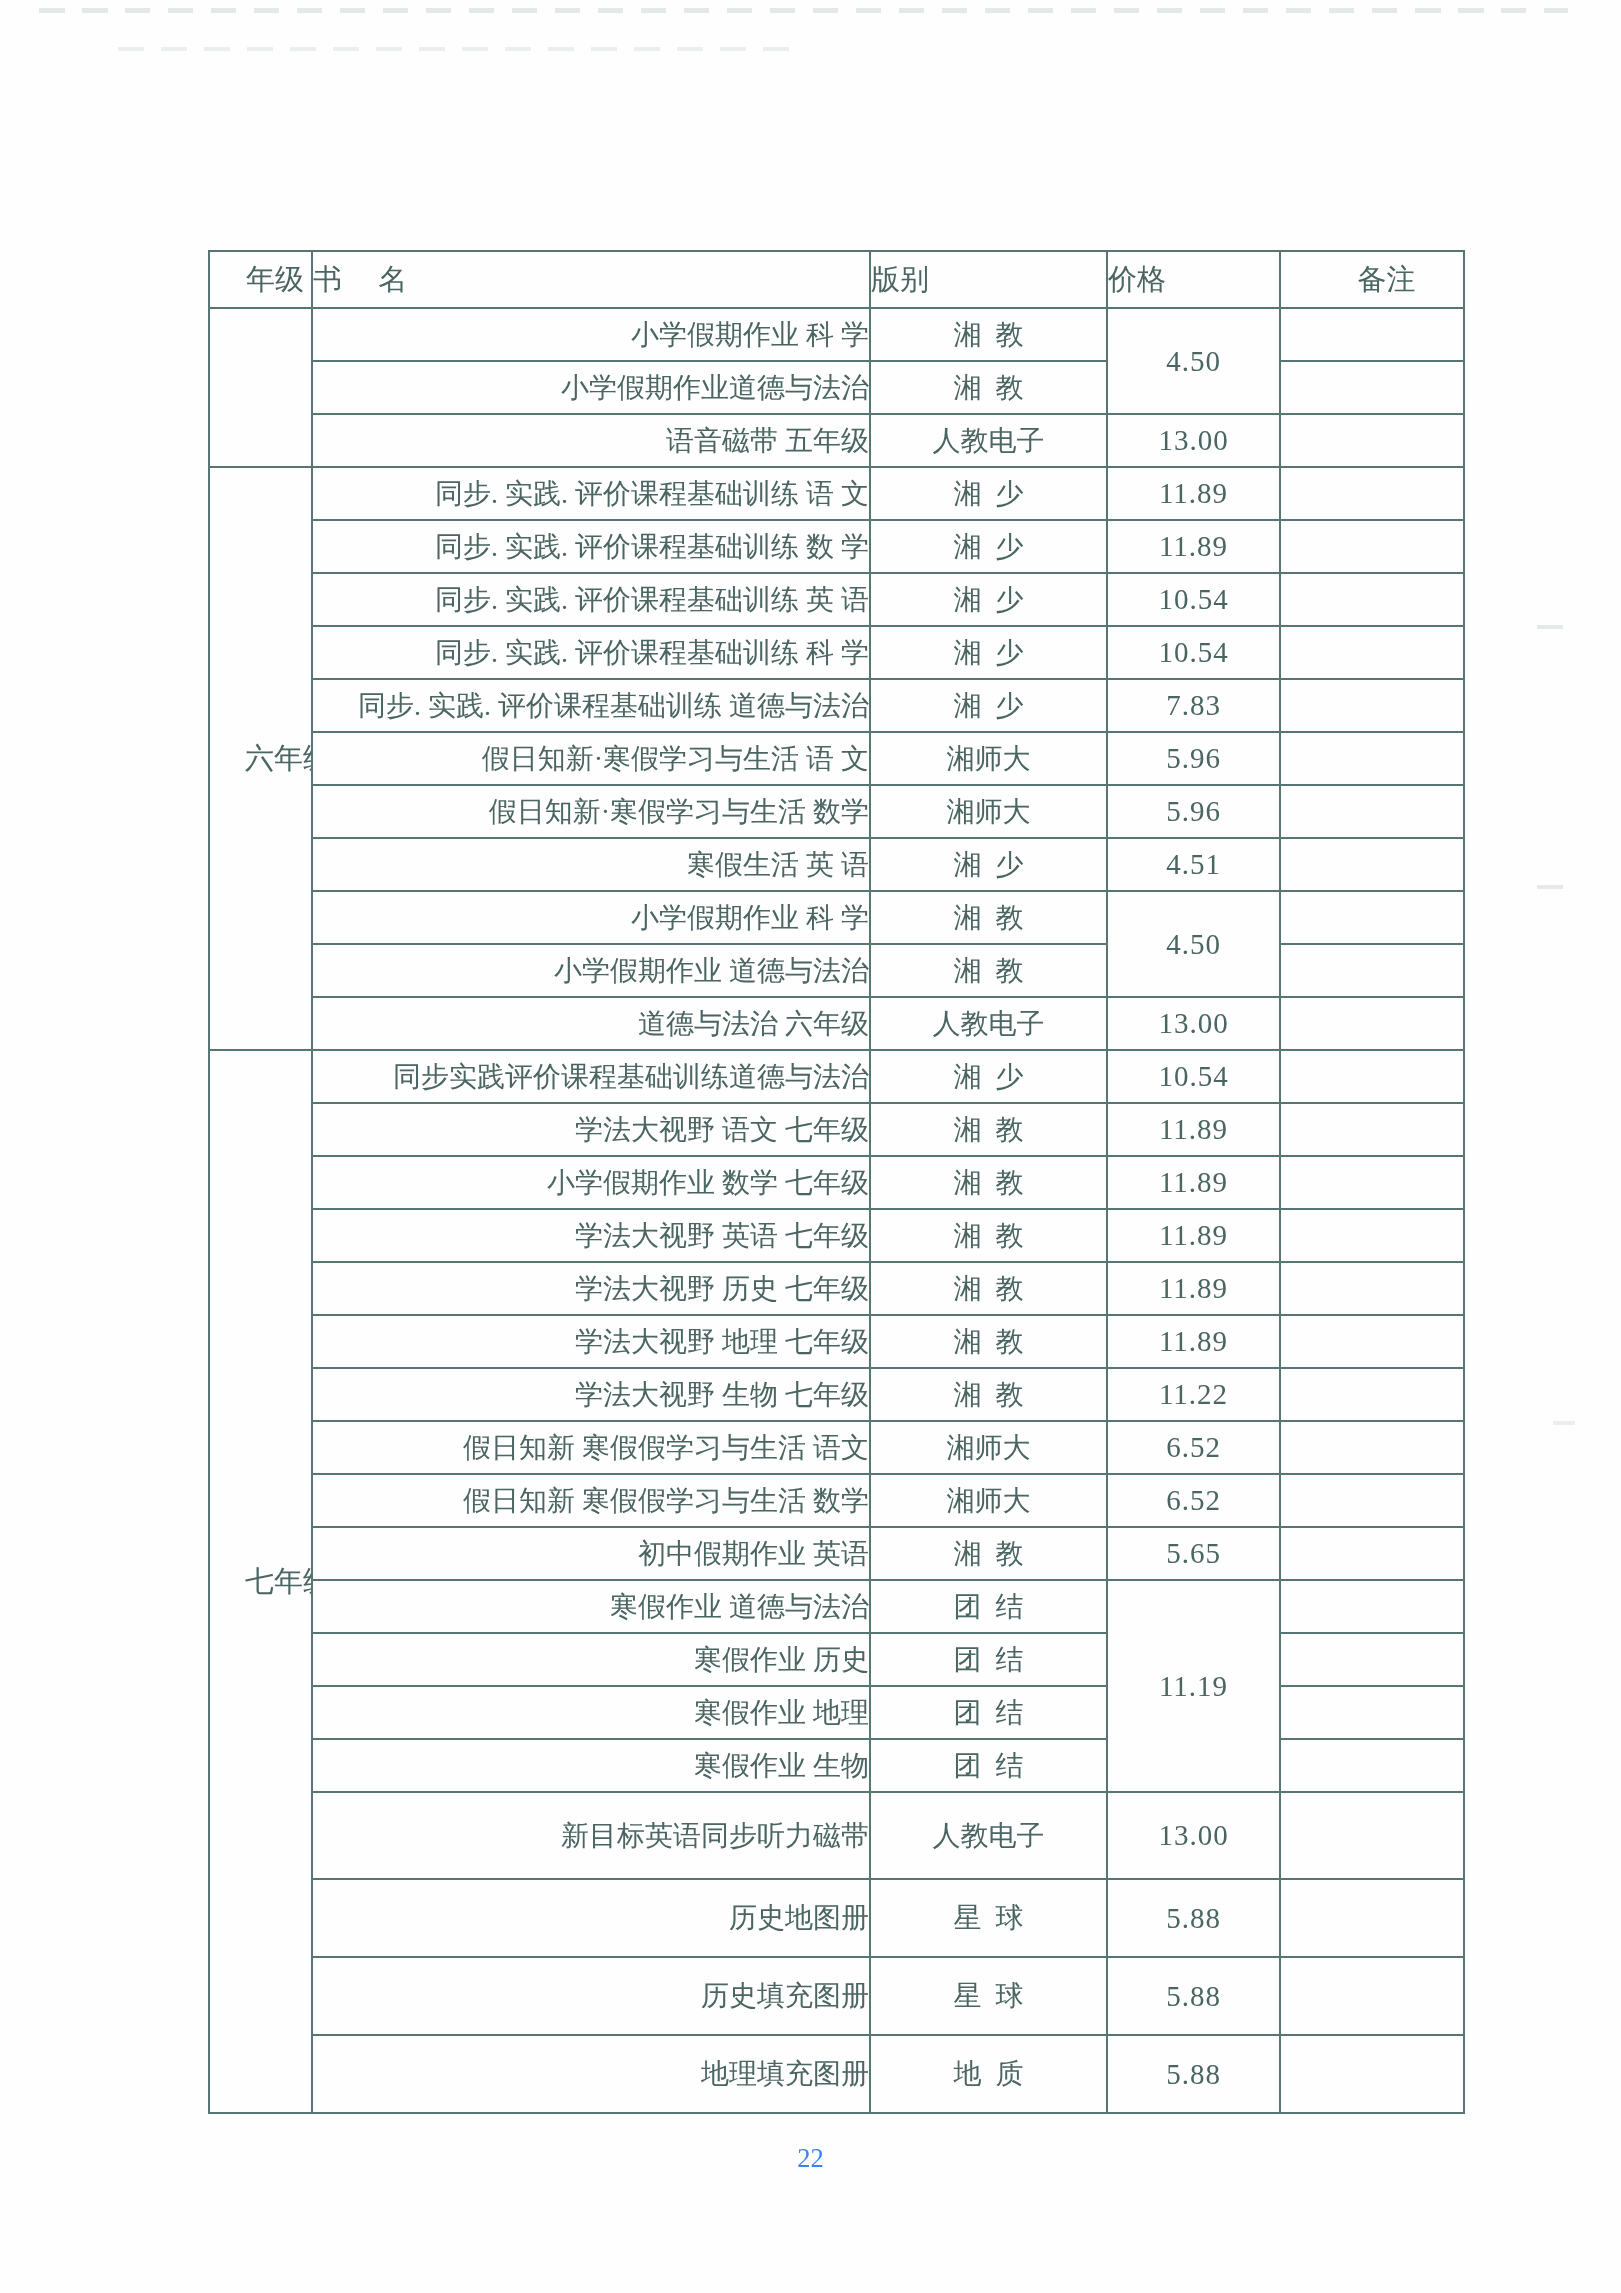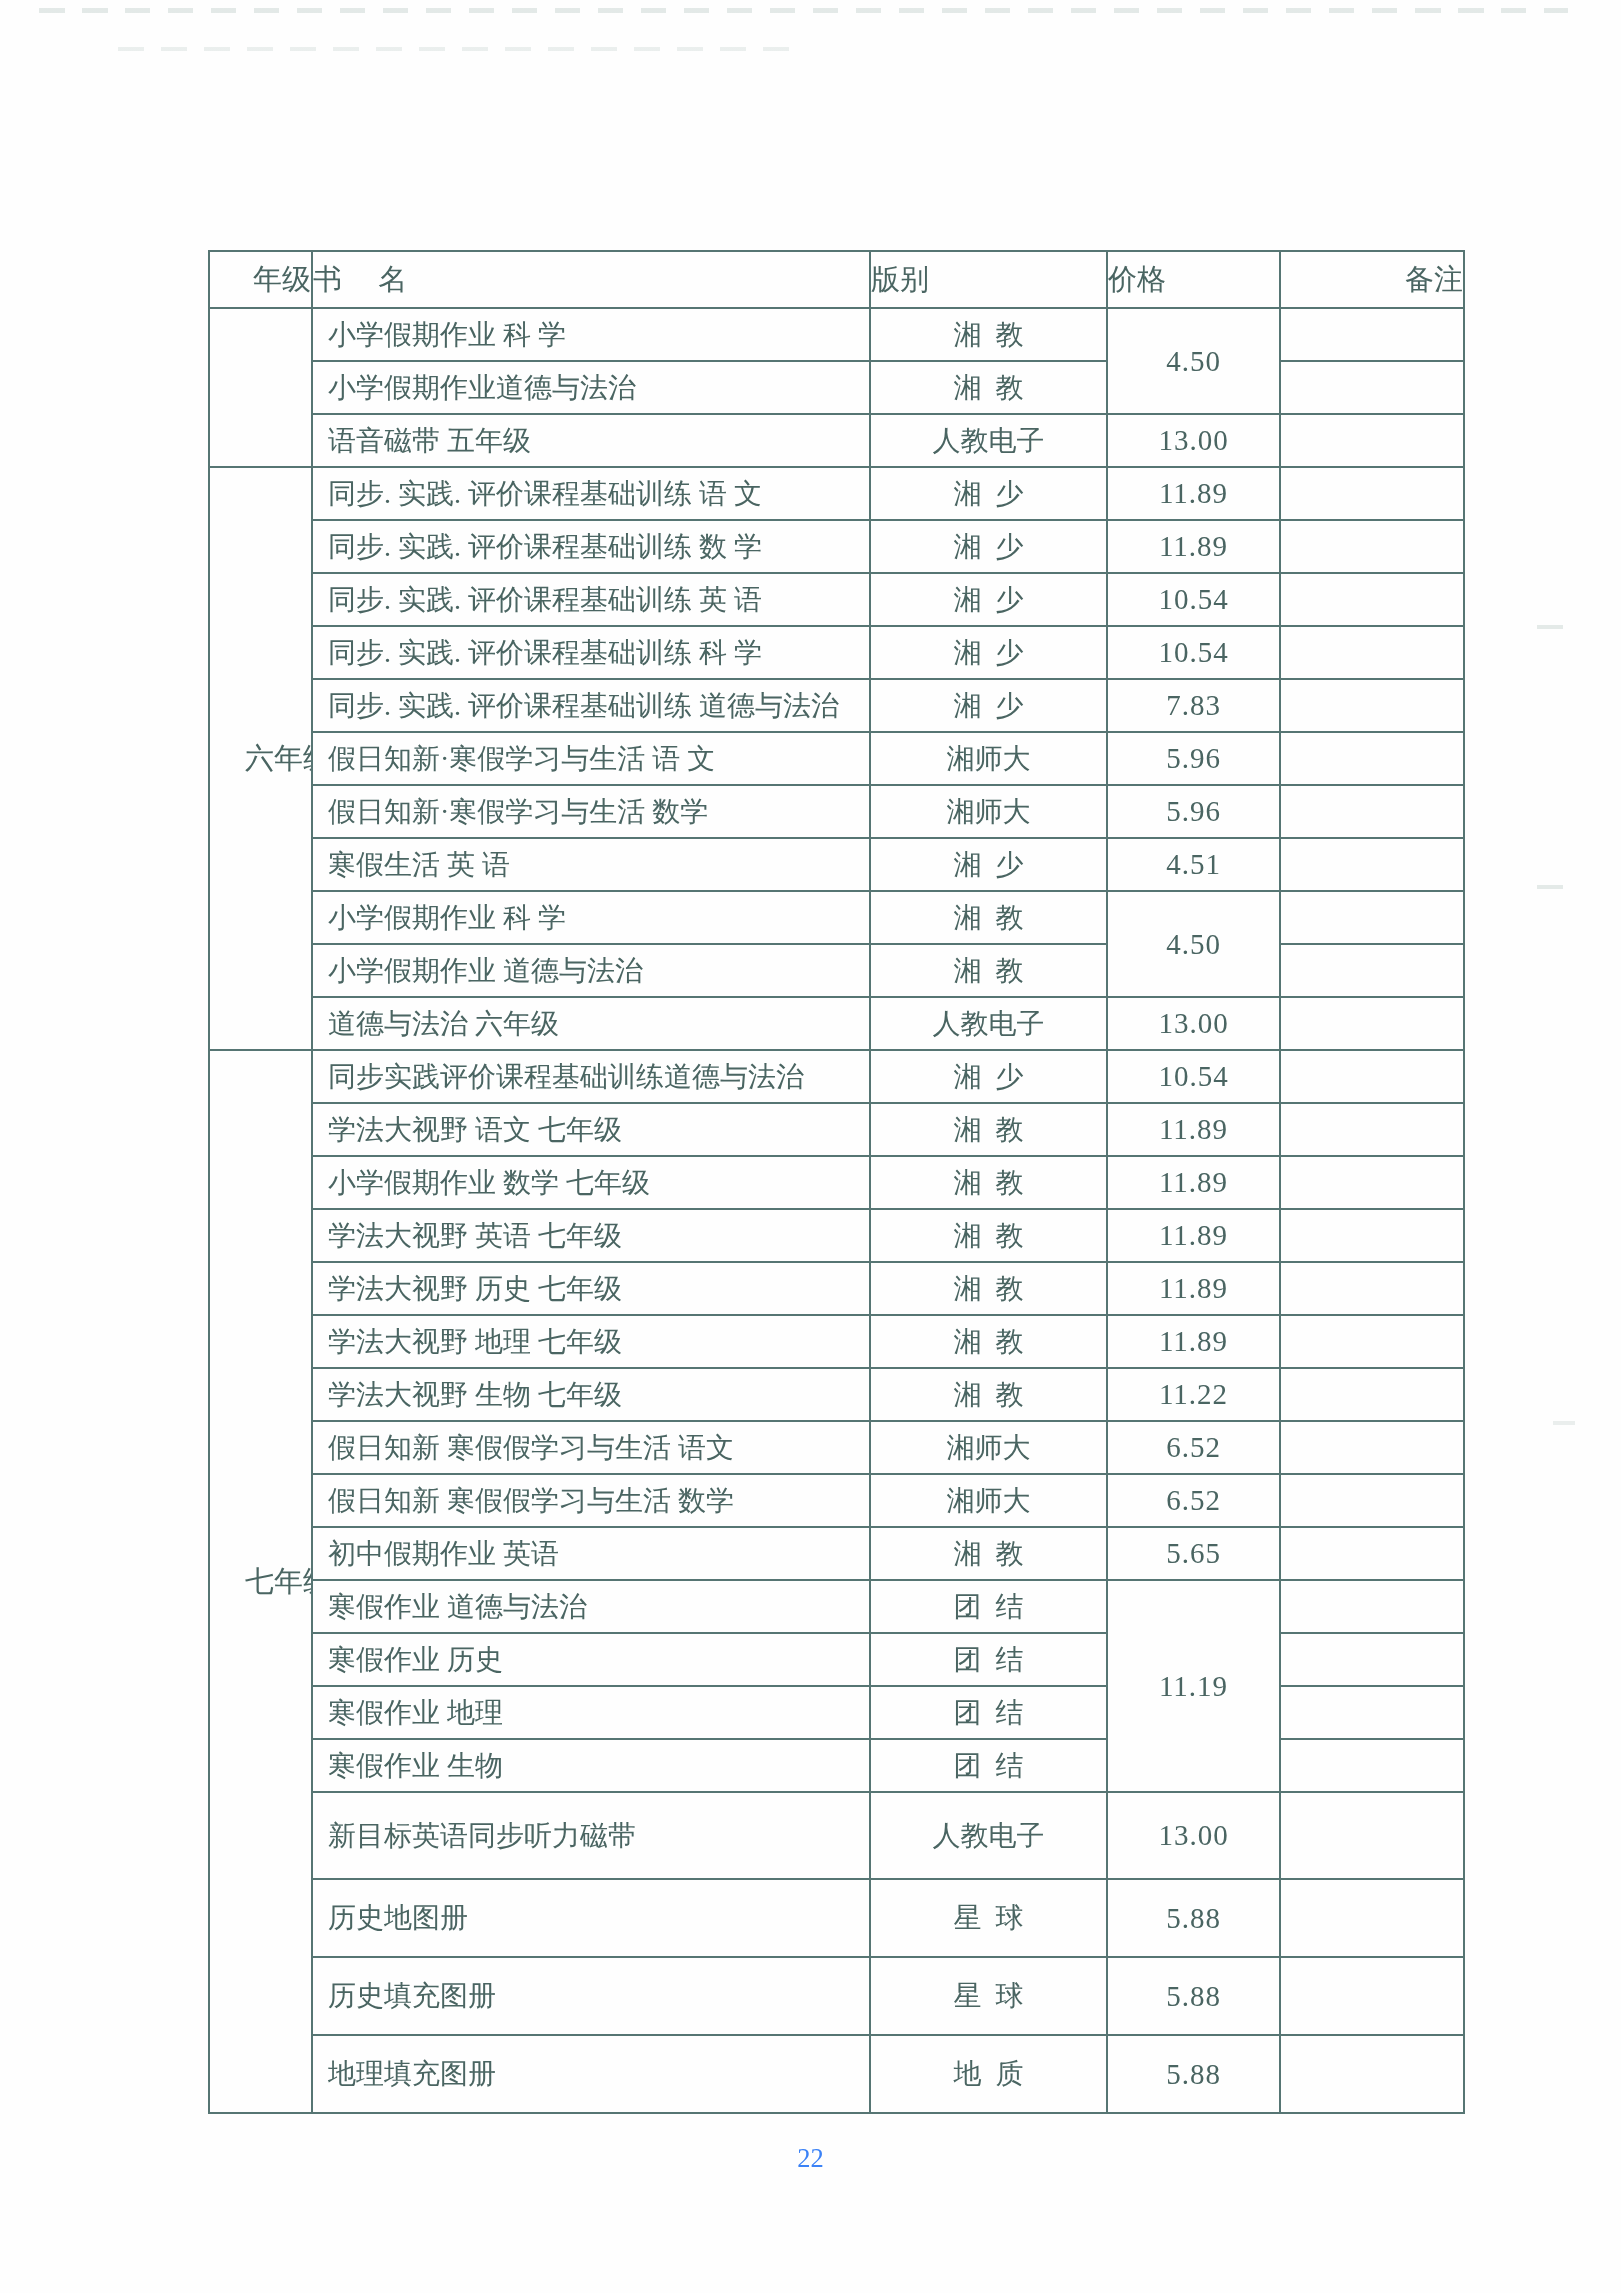--- a/index.html
+++ b/index.html
@@ -23,22 +23,22 @@
   .booklist td,.booklist th{
     border:2px solid #567573;
     vertical-align:middle;
     white-space:pre;
     overflow:hidden;
     font-weight:normal;
     padding:0;
   }
   .booklist{border:2.9px solid #4f6e6b;}
   th.h-cell{text-align:left;font-size:29px;}
-  th.h-cell.h-grade,th.h-cell.h-remark{text-align:right;padding-left:29px;}
-  td.title-cell{text-align:left;padding-left:15px;}
+  th.h-cell.h-grade,th.h-cell.h-remark{text-align:center;padding-left:29px;}
+  td.title-cell{text-align:right;padding-left:15px;}
   td.pub-cell,td.price-cell{text-align:center;}
   td.price-cell{font-size:29px;letter-spacing:1px;}
   td.grade-cell{text-align:center;}
   .grade-stack{width:31px;margin:0 auto;line-height:1.55;word-break:break-all;font-size:29px;}
   tr.r-normal{height:53px;}
   tr.r-tall{height:87px;}
   tr.r-xtall{height:78px;}
   tr.r-header{height:57px;}
   .page-number{
     position:absolute;left:0;right:0;top:2143px;

